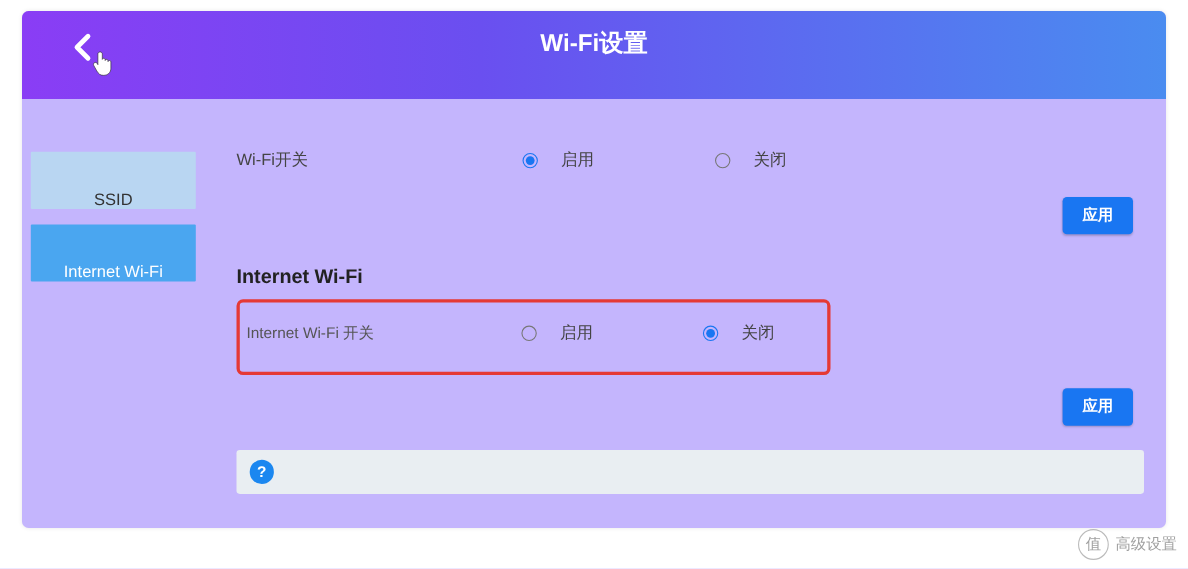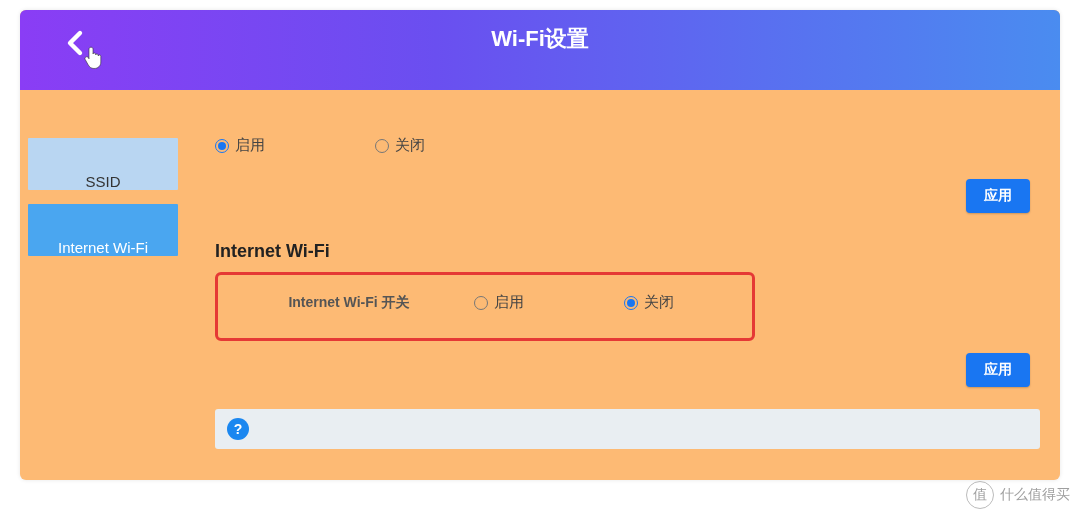--- a/index.html
+++ b/index.html
@@ -10,21 +10,21 @@
       height: 517px;
       position: relative;
       overflow: hidden;
     }
     .panel {
       position: absolute;
       left: 20px;
       top: 10px;
       width: 1040px;
       height: 470px;
-      background: #fdba74;
+      background: #c4b5fd;
       border-radius: 6px;
       box-shadow: 0 0 4px rgba(0,0,0,0.1);
       overflow: hidden;
     }
     .header {
       height: 80px;
       background: linear-gradient(90deg, #8a3df5 0%, #6a4ff0 40%, #4a8cf0 100%);
       color: #fff;
       text-align: center;
       position: relative;
@@ -88,21 +88,21 @@
     }
     .field-row {
       display: flex;
       align-items: center;
       font-size: 15px;
       color: #444;
       padding: 6px 0 18px 0;
     }
     .field-label { width: 260px; }
     .radio-group { display: flex; gap: 110px; }
-    .radio-item { display: flex; align-items: center; gap: 6px; cursor: pointer; }
+    .radio-item { display: flex; align-items: center; gap: 21px; cursor: pointer; }
     .radio-dot {
       width: 14px; height: 14px; border-radius: 50%;
       border: 1.5px solid #777; display: inline-flex;
       align-items: center; justify-content: center;
       flex-shrink: 0;
     }
     .radio-dot.selected { border-color: #1976f2; }
     .radio-dot.selected::after {
       content: ''; width: 8px; height: 8px; border-radius: 50%;
       background: #1976f2;
@@ -126,21 +126,21 @@
       margin: 14px 0 10px 0;
     }
     .red-box {
       border: 3px solid #e53935;
       border-radius: 6px;
       padding: 18px 6px 26px 6px;
       width: 540px;
       margin-bottom: 6px;
     }
     .red-box .field-row { padding: 0; }
-    .red-box .field-label { width: 250px; font-size: 14px; font-weight: 700; color: #555; text-align: center; }
+    .red-box .field-label { width: 250px; font-size: 14px; font-weight: 400; color: #555; }
     .red-box .radio-group { gap: 100px; }
     .help-bar {
       background: #e9eef2;
       border-radius: 3px;
       height: 40px;
       display: flex;
       align-items: center;
       padding: 0 12px;
       margin-top: 8px;
     }
@@ -195,20 +195,21 @@
           <span>SSID</span>
         </div>
       <div class="tab active">
           <span>Internet Wi-Fi</span>
         </div>
     </div>
 
     <div class="content">
 
       <div class="field-row">
+        <div class="field-label">Wi-Fi开关</div>
         <div class="radio-group">
           <div class="radio-item">
             <span class="radio-dot selected"></span>
             <span>启用</span>
           </div>
           <div class="radio-item">
             <span class="radio-dot"></span>
             <span>关闭</span>
           </div>
         </div>
@@ -243,14 +244,14 @@
       <div class="help-bar">
         <span class="help-circle">?</span>
       </div>
 
     </div>
   </div>
 </div>
 
 <div class="watermark">
   <span class="wm-circle">值</span>
-  <span>什么值得买</span>
+  <span>高级设置</span>
 </div>
 
 </body></html>

